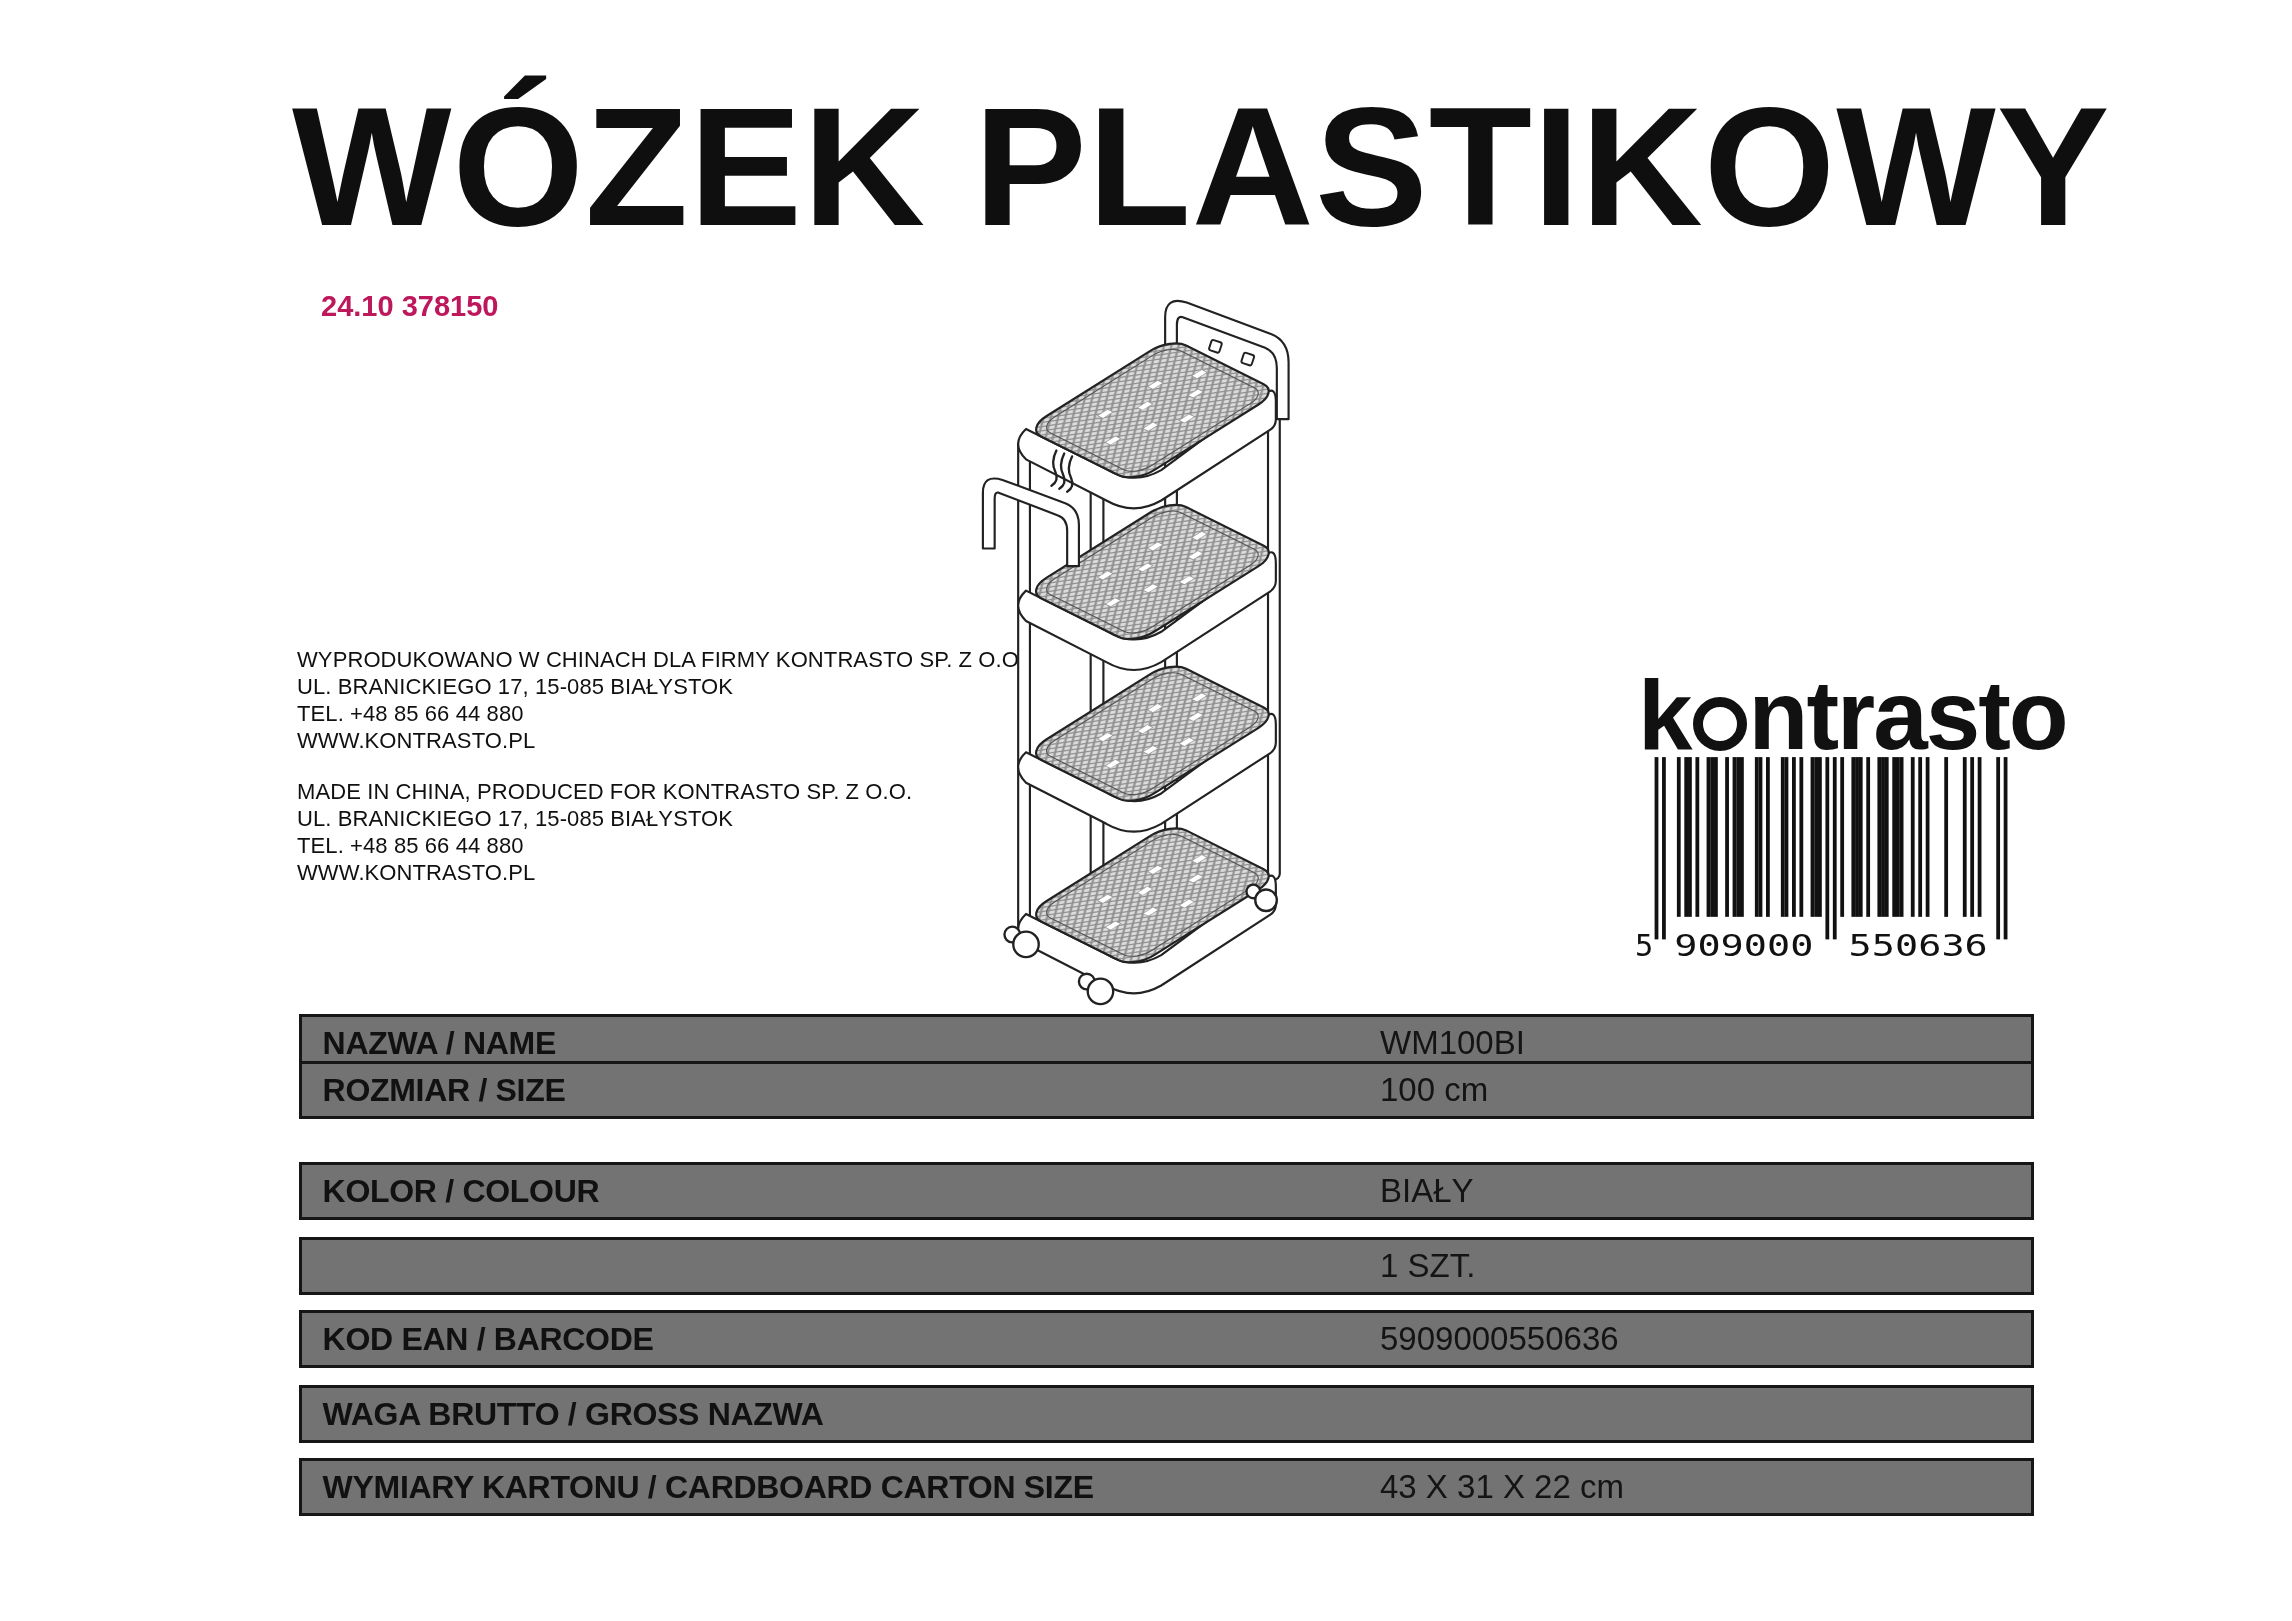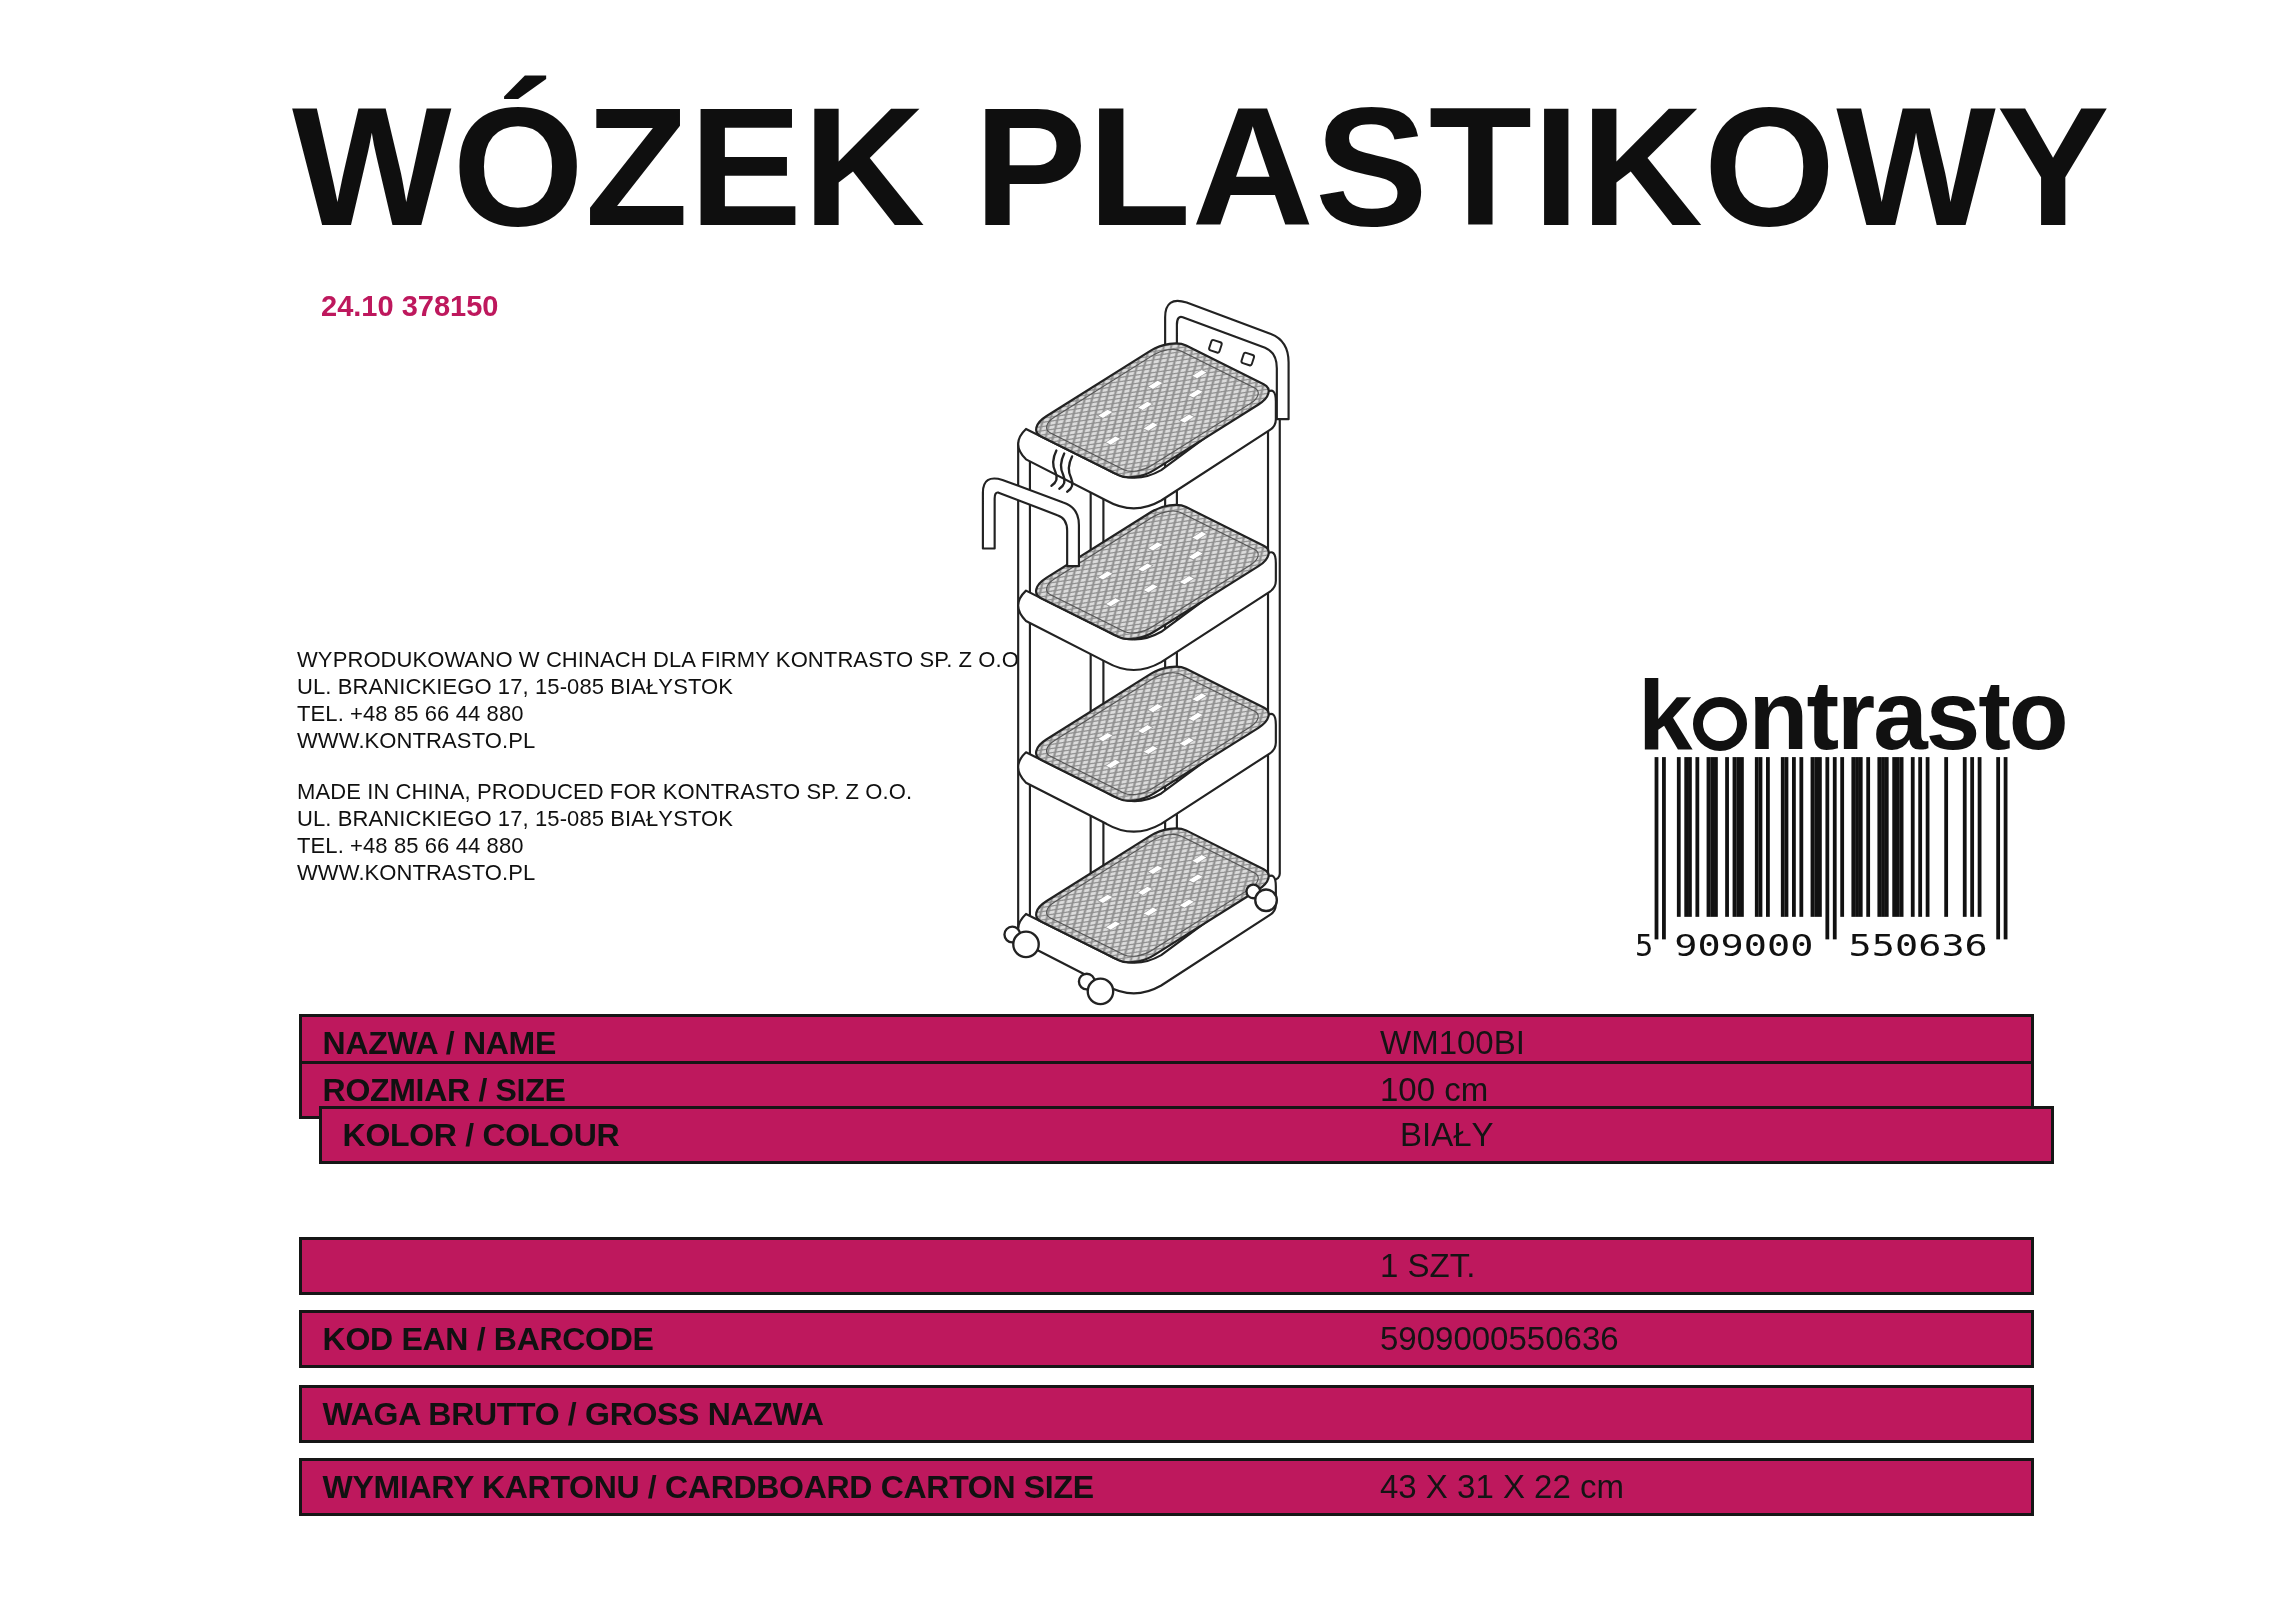--- a/index.html
+++ b/index.html
@@ -31,21 +31,21 @@
     white-space:nowrap;color:#111;
   }
   .logo .ring{
     display:inline-block;box-sizing:border-box;
     width:54px;height:54px;border:10.8px solid #111;border-radius:50%;
     vertical-align:-2px;margin:0 2px;background:#fff;
   }
   .barcode{position:absolute;left:1635px;top:757px;width:392px;height:206px;}
   .spec-row{
     position:absolute;left:299px;width:1735px;height:58px;
-    border:3.9px solid #161616;background:#be185d;box-sizing:border-box;
+    border:3.9px solid #161616;background:#737373;box-sizing:border-box;
   }
   .spec-label{
     position:absolute;left:20.6px;top:50%;transform:translateY(-50%);
     font-size:32px;font-weight:700;letter-spacing:-0.3px;white-space:nowrap;
     color:#111;
   }
   .spec-value{
     position:absolute;left:1078px;top:50%;transform:translateY(-50%);
     font-size:33px;font-weight:400;white-space:nowrap;color:#141414;
   }
@@ -198,21 +198,21 @@
     <div class="spec-row" style="top: 1014px;">
       <span class="spec-label">NAZWA / NAME</span>
       <span class="spec-value">WM100BI</span>
     </div>
 
     <div class="spec-row" style="top: 1061px; padding-left: 32px;">
       <span class="spec-label">ROZMIAR / SIZE</span>
       <span class="spec-value">100 cm</span>
     </div>
 
-    <div class="spec-row" style="top: 1106px; margin-left: 20px;">
+    <div class="spec-row" style="top: 1162px;">
       <span class="spec-label">KOLOR / COLOUR</span>
       <span class="spec-value">BIAŁY</span>
     </div>
 
     <div class="spec-row" style="top: 1237px;">
       <span class="spec-value">1 SZT.</span>
     </div>
 
     <div class="spec-row" style="top: 1310px;">
       <span class="spec-label">KOD EAN / BARCODE</span>

